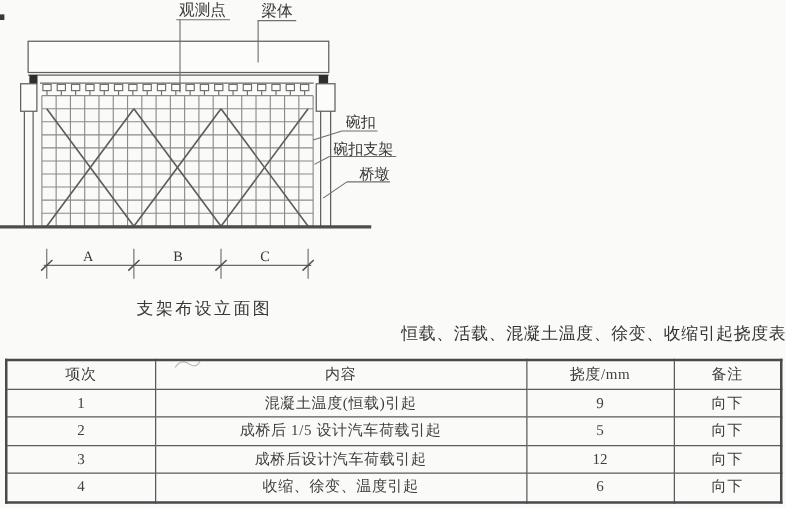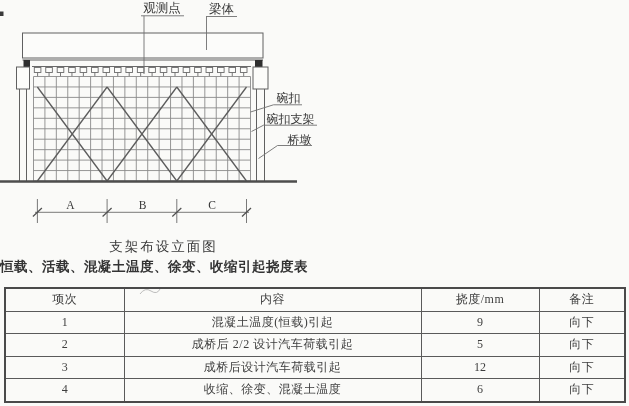--- a/index.html
+++ b/index.html
@@ -5,21 +5,21 @@
   html,body{margin:0;padding:0;}
   body{
     width:629px;height:406px;position:relative;overflow:hidden;
     background:#fafaf8;
     font-family:"Liberation Serif", serif;
     color:#3b3b3b;
   }
   #drawing{position:absolute;left:0;top:0;}
   .tbl-title{
     position:absolute;left:0;top:258px;width:629px;height:18px;
-    text-align:left;font-weight:bold;font-size:13.5px;letter-spacing:.5px;
+    text-align:right;font-weight:normal;font-size:13.5px;letter-spacing:.5px;
     color:#343434;
   }
   .tbl-wrap{position:absolute;left:4px;top:287px;width:500px;}
   table.defl{
     border-collapse:collapse;table-layout:fixed;width:620px;
     font-size:12px;color:#3e3e3e;
   }
   table.defl td{
     border:1px solid #5a5a5a;text-align:center;vertical-align:middle;
     height:21.5px;padding:0;letter-spacing:.5px;
@@ -211,31 +211,31 @@
         <td>备注</td>
       </tr>
       <tr>
         <td class="num">1</td>
         <td>混凝土温度(恒载)引起</td>
         <td class="num">9</td>
         <td>向下</td>
       </tr>
       <tr>
         <td class="num">2</td>
-        <td>成桥后 2/2 设计汽车荷载引起</td>
+        <td>成桥后 1/5 设计汽车荷载引起</td>
         <td class="num">5</td>
         <td>向下</td>
       </tr>
       <tr>
         <td class="num">3</td>
         <td>成桥后设计汽车荷载引起</td>
         <td class="num">12</td>
         <td>向下</td>
       </tr>
       <tr>
         <td class="num">4</td>
-        <td>收缩、徐变、混凝土温度</td>
+        <td>收缩、徐变、温度引起</td>
         <td class="num">6</td>
         <td>向下</td>
       </tr>
     </tbody>
   </table>
 </div>
 
 </body></html>

